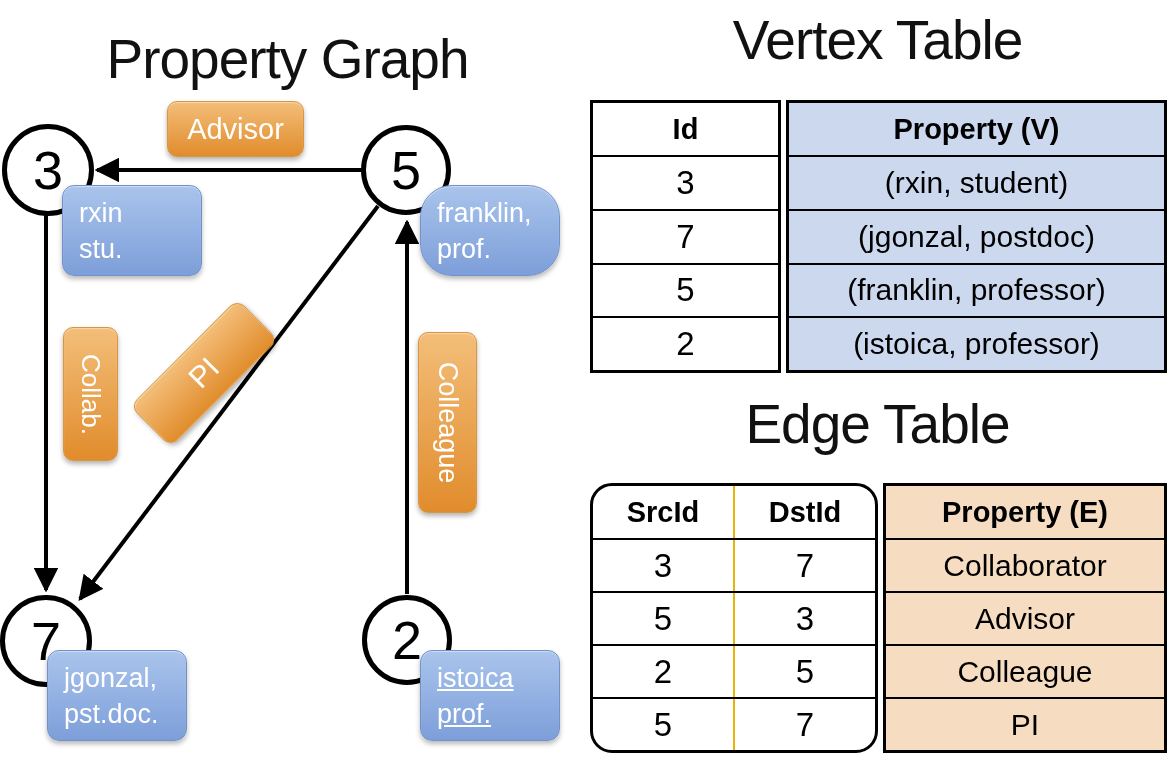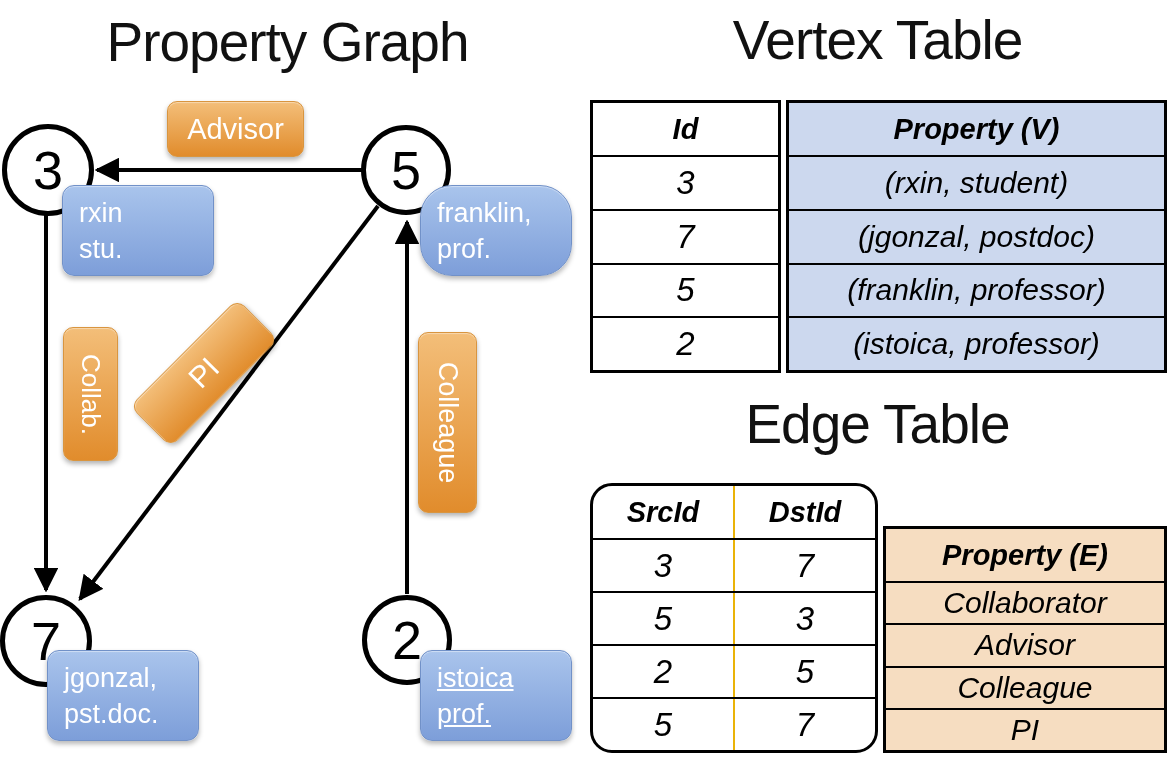--- a/index.html
+++ b/index.html
@@ -4,38 +4,38 @@
 <style>
   html,body{margin:0;padding:0;background:#fff;}
   #stage{
     position:relative;width:1170px;height:760px;overflow:hidden;background:#fff;
     font-family:"Liberation Sans", sans-serif;color:#000;
   }
   .title{
     position:absolute;text-align:center;font-size:55px;font-weight:400;
     letter-spacing:-1px;color:#111;white-space:nowrap;
   }
-  #t-graph{left:0;width:575px;top:10px;}
+  #t-graph{left:0;width:575px;top:27px;}
   #t-vertex{left:585px;width:585px;top:8px;}
   #t-edge{left:585px;width:585px;top:392px;}
 
   #edges{position:absolute;left:0;top:0;}
 
   .node{
     position:absolute;box-sizing:border-box;background:#fff;border:5px solid #000;
     border-radius:50%;display:flex;align-items:center;justify-content:center;
     font-size:54px;font-weight:400;
   }
   #n3{left:2px;top:124px;width:92px;height:92px;}
   #n5{left:361px;top:125px;width:90px;height:90px;}
   #n7{left:0px;top:595px;width:92px;height:92px;}
   #n2{left:362px;top:595px;width:90px;height:90px;}
 
   .vbox{
-    position:absolute;width:152px;height:91px;box-sizing:border-box;border-radius:12px;
+    position:absolute;width:140px;height:91px;box-sizing:border-box;border-radius:12px;
     background:linear-gradient(180deg,var(--blue-box-top,#a9c4ec),var(--blue-box-bottom,#7d9ed9));
     border:1px solid #7191c8;
     box-shadow:0 3px 5px rgba(0,0,0,.28), inset 0 1px 1px rgba(255,255,255,.45);
     color:#fff;font-size:27px;line-height:1.32;padding:10px 0 0 16px;
   }
   #vb3{left:62px;top:185px;}
   #vb5{left:420px;top:185px;border-radius:32px;}
   #vb7{left:47px;top:650px;}
   #vb2{left:420px;top:650px;text-decoration:underline;}
 
@@ -55,29 +55,29 @@
   .tbl{position:absolute;}
   #vtable{left:590px;top:100px;width:577px;height:273px;}
   #etable{left:590px;top:483px;width:577px;height:270px;}
   .sub{
     position:absolute;top:0;bottom:0;box-sizing:border-box;border:3px solid #000;
     display:flex;flex-direction:column;background:#fff;
   }
   #vt-id{left:0;width:191px;}
   #vt-prop{left:196px;right:0;background:var(--blue-cell,#ccd8ee);}
   #et-ids{left:0;width:288px;border-radius:22px;}
-  #et-prop{left:293px;right:0;background:var(--orange-cell,#f6ddc1);margin-top:43px;}
+  #et-prop{left:293px;right:0;background:var(--orange-cell,#f6ddc1);}
   .trow{
     flex:1;display:flex;align-items:center;justify-content:center;
     border-top:2px solid #000;font-size:30px;
   }
   .trow:first-child{border-top:none;flex:0 0 52px;}
   .trow.th .cell{font-weight:bold;font-size:29px;}
   .cell{
-    flex:1;align-self:stretch;display:flex;align-items:center;justify-content:center;font-style:italic;
+    flex:1;align-self:stretch;display:flex;align-items:center;justify-content:center;
   }
   .cell + .cell{border-left:2px solid #eab308;}
   .idnum{font-size:33px;}
 </style>
 </head>
 <body>
 
 <div id="stage">
 
   <div class="title" id="t-graph">Property Graph</div>

